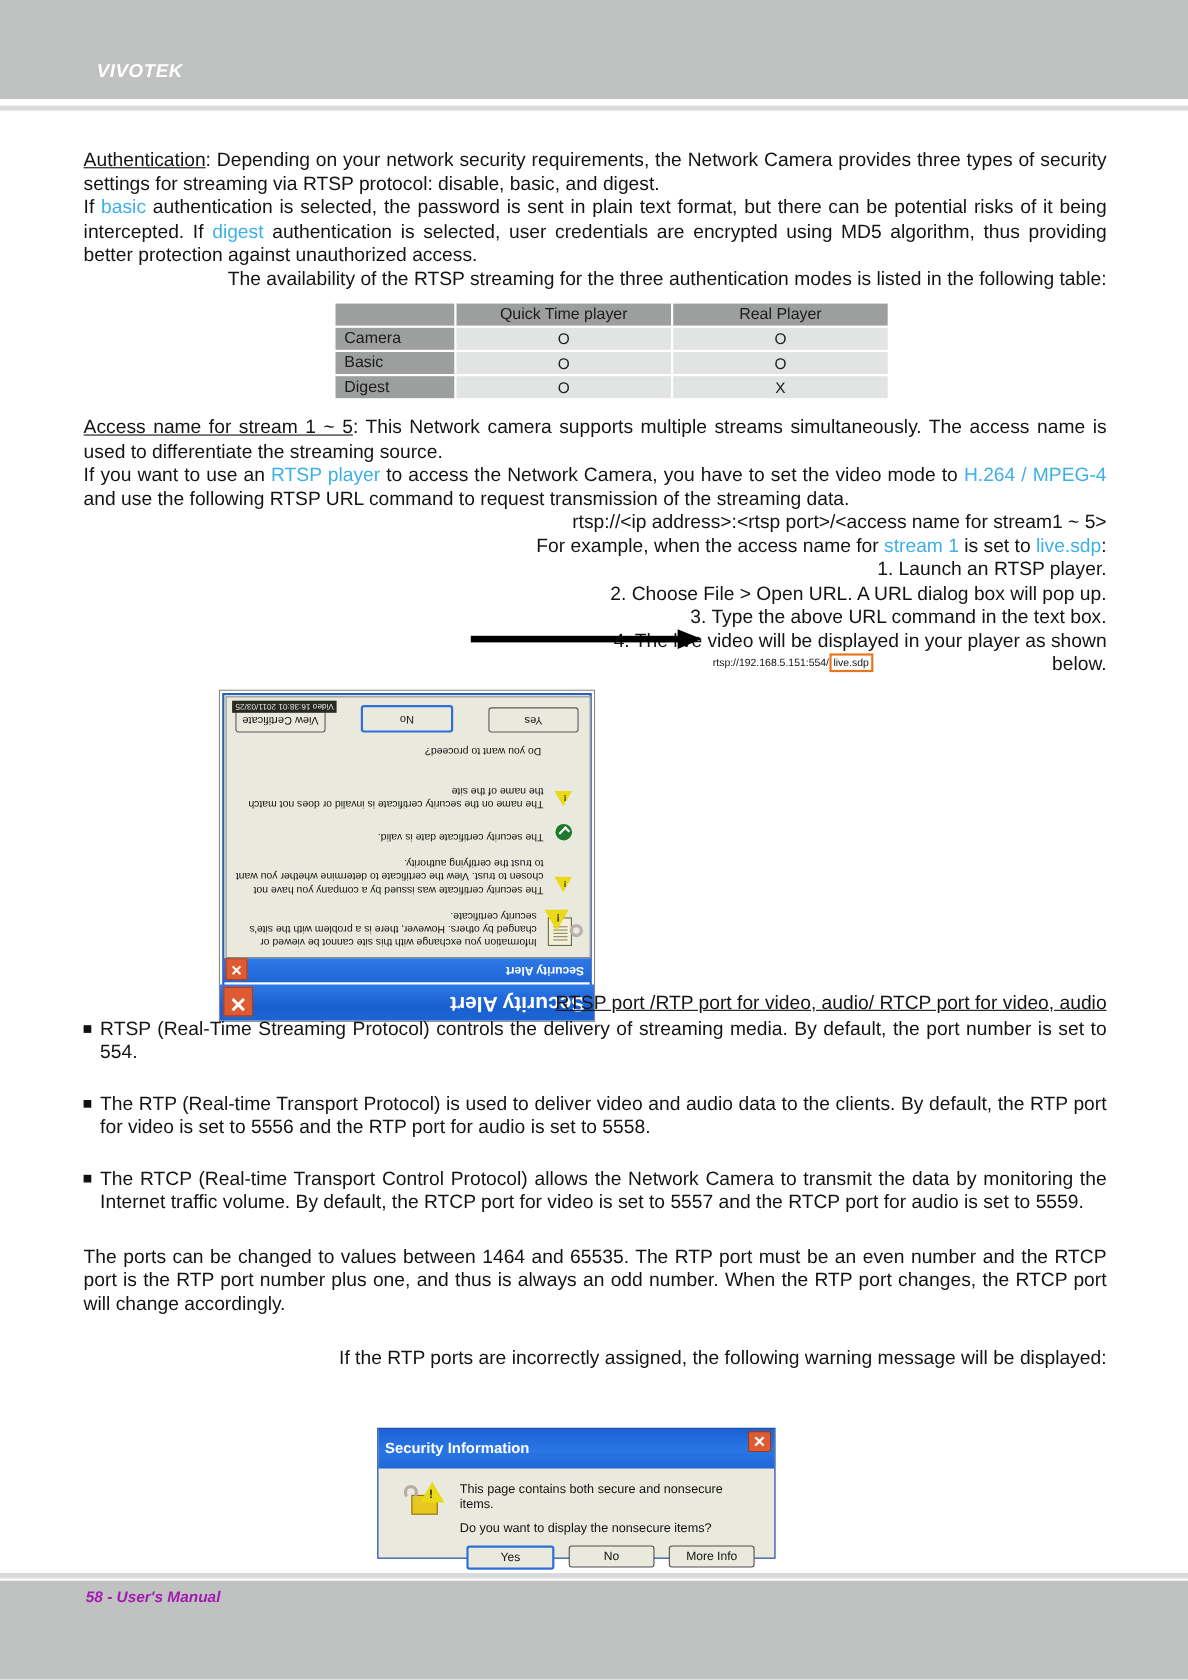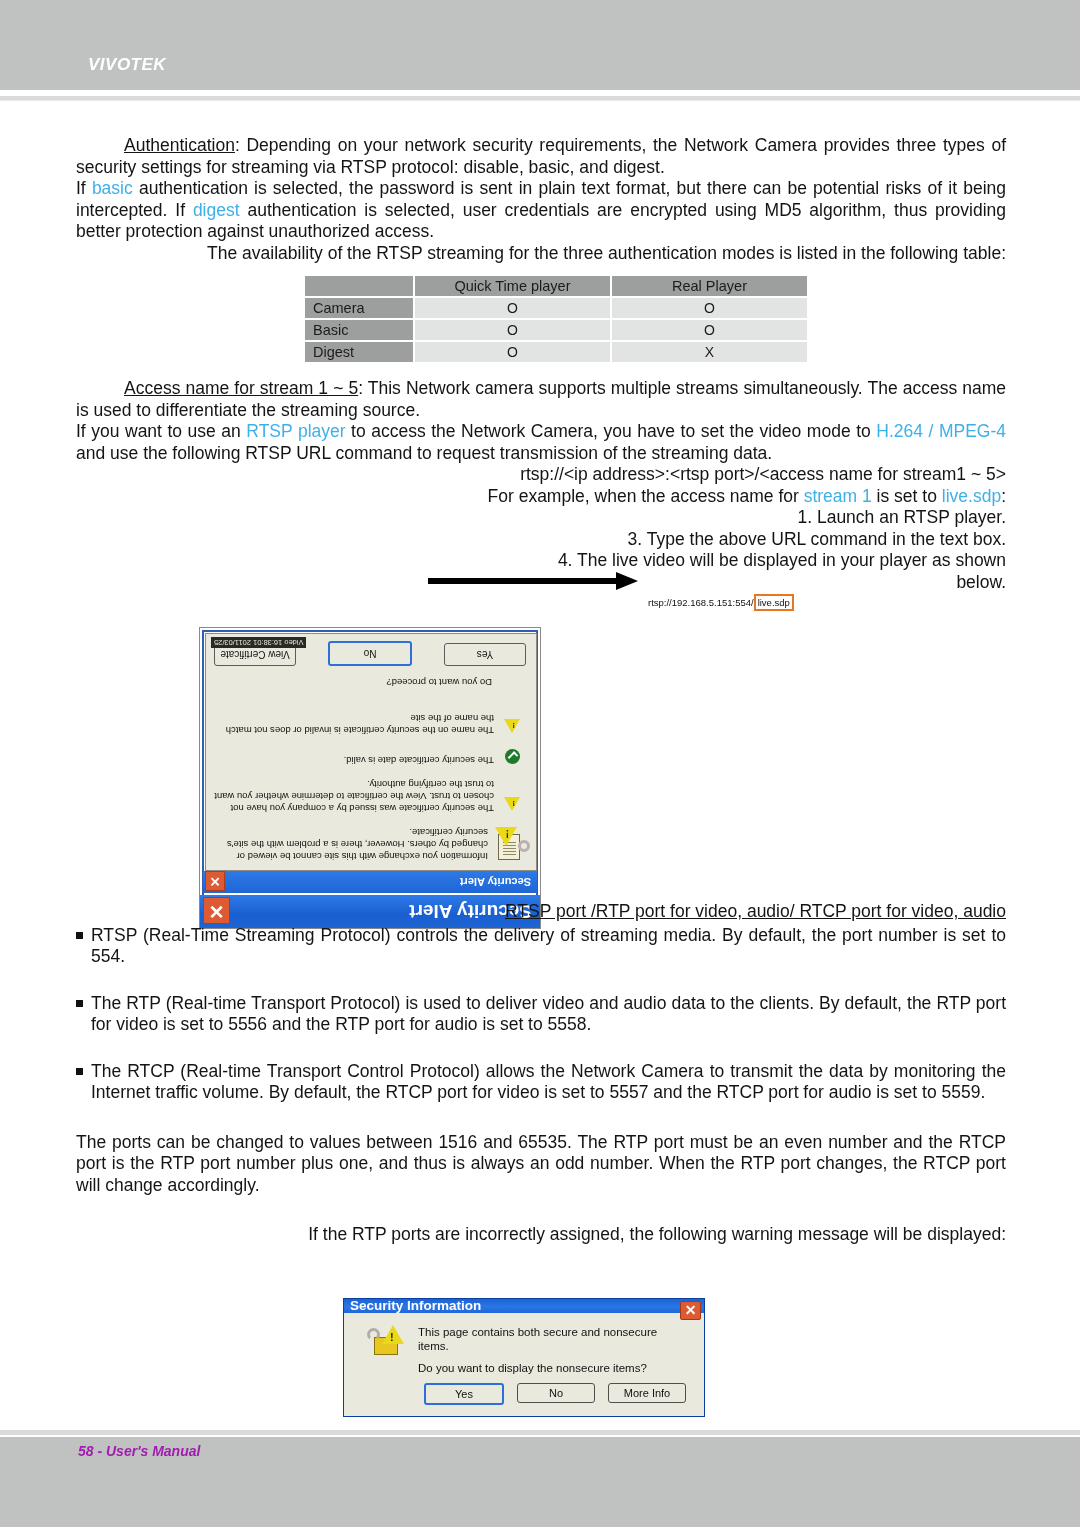--- a/index.html
+++ b/index.html
@@ -85,21 +85,21 @@
   }
   p.para {
     margin: 0;
     font-size: 17.5px;
     line-height: 21.5px;
     text-align: justify;
     text-justify: inter-word;
     color: #141414;
   }
   p.para.nojust { text-align: right; }
-  .u { text-decoration: underline; margin-left: 48px; }
+  .u { text-decoration: underline; }
   .cy { color: #3eb0e8; }
 
   
   .avail-table {
     position: absolute;
     left: 303px;
     top: 274px;
     border-collapse: separate;
     border-spacing: 2px;
     font-size: 14.5px;
@@ -414,21 +414,21 @@
     left: 343px;
     top: 1298px;
     width: 362px;
     height: 119px;
     background: #eae9de;
     border: 1px solid #0b3f9e;
     box-sizing: border-box;
   }
   .secinfo-title {
     position: relative;
-    height: 14px;
+    height: 36px;
     background: linear-gradient(to bottom,#1b62d6 0%,#2a76e4 55%,#1f67d8 100%);
     display: flex;
     align-items: center;
   }
   .secinfo-title .t {
     color: #fff;
     font-size: 13.5px;
     font-weight: bold;
     margin-left: 6px;
     line-height: 1;
@@ -585,20 +585,21 @@
     <span class="u">Access name for stream 1 ~ 5</span><span>: This Network camera supports multiple streams simultaneously. The access name is used to differentiate the streaming source.</span>
   </p>
   <p class="para">
     <span>If you want to use an </span><span class="cy">RTSP player</span><span> to access the Network Camera, you have to set the video mode to </span><span class="cy">H.264 / MPEG-4</span><span> and use the following RTSP URL command to request transmission of the streaming data.</span>
   </p>
   <p class="para nojust cy">rtsp://&lt;ip address&gt;:&lt;rtsp port&gt;/&lt;access name for stream1 ~ 5&gt;</p>
   <p class="para nojust">
     <span>For example, when the access name for </span><span class="cy">stream 1</span><span> is set to </span><span class="cy">live.sdp</span><span>:</span>
   </p>
   <p class="para nojust">1. Launch an RTSP player.</p>
+  <p class="para nojust">2. Choose File &gt; Open URL. A URL dialog box will pop up.</p>
   <p class="para nojust">3. Type the above URL command in the text box.</p>
   <p class="para nojust">4. The live video will be displayed in your player as shown</p>
   <p class="para nojust" style="padding-left:22px;">below.</p>
 </div>
 
 <div class="arrow-wrap">
   <div class="arrow-line"></div>
   <div class="arrow-head"></div>
 </div>
 <div class="url-callout">
@@ -678,21 +679,21 @@
   <div class="bullet-row" style="margin-top:25px;">
     <div class="bullet-sq"></div>
     <p class="para bullet-txt">The RTP (Real-time Transport Protocol) is used to deliver video and audio data to the clients. By default, the RTP port for video is set to 5556 and the RTP port for audio is set to 5558.</p>
   </div>
 
   <div class="bullet-row" style="margin-top:25px;">
     <div class="bullet-sq"></div>
     <p class="para bullet-txt">The RTCP (Real-time Transport Control Protocol) allows the Network Camera to transmit the data by monitoring the Internet traffic volume. By default, the RTCP port for video is set to 5557 and the RTCP port for audio is set to 5559.</p>
   </div>
 
-  <p class="para" style="margin-top:28px;">The ports can be changed to values between 1516 and 65535. The RTP port must be an even number and the RTCP port is the RTP port number plus one, and thus is always an odd number. When the RTP port changes, the RTCP port will change accordingly.</p>
+  <p class="para" style="margin-top:28px;">The ports can be changed to values between 1464 and 65535. The RTP port must be an even number and the RTCP port is the RTP port number plus one, and thus is always an odd number. When the RTP port changes, the RTCP port will change accordingly.</p>
 
   <p class="para nojust" style="margin-top:28px;">If the RTP ports are incorrectly assigned, the following warning message will be displayed:</p>
 </div>
 
 <div class="secinfo">
   <div class="secinfo-title">
     <span class="t">Security Information</span>
     <div class="secinfo-close">✕</div>
   </div>
   <div class="secinfo-body">

